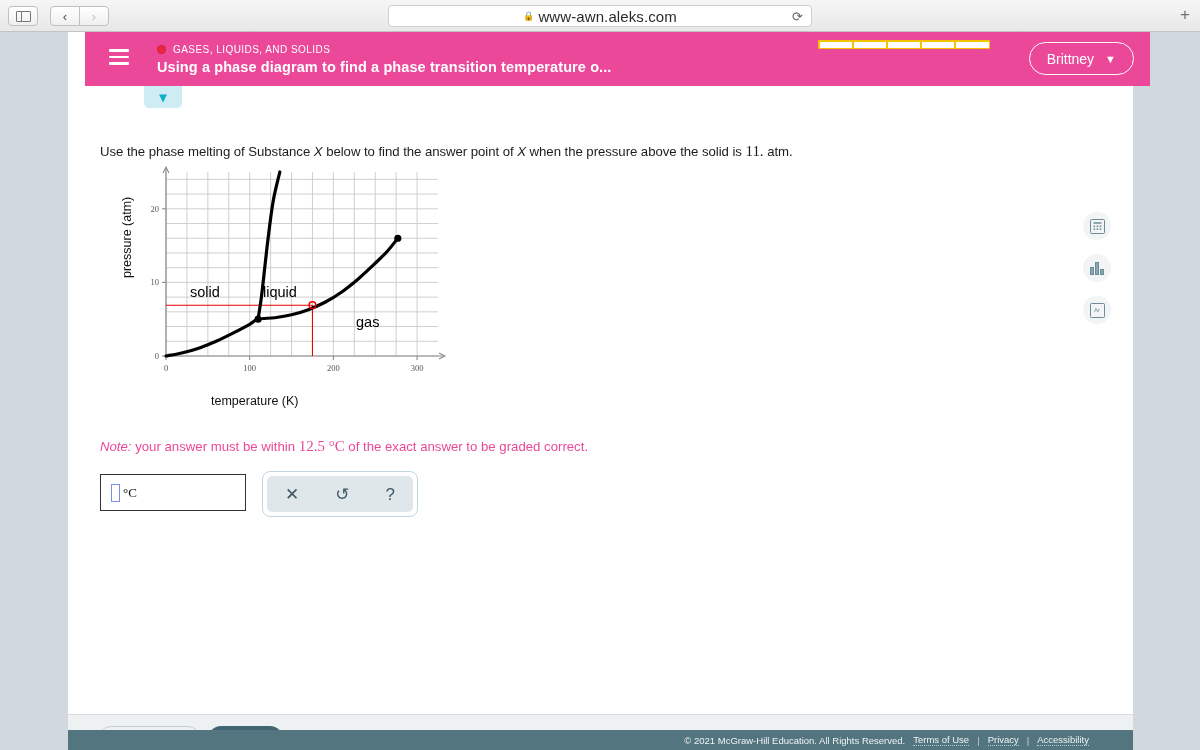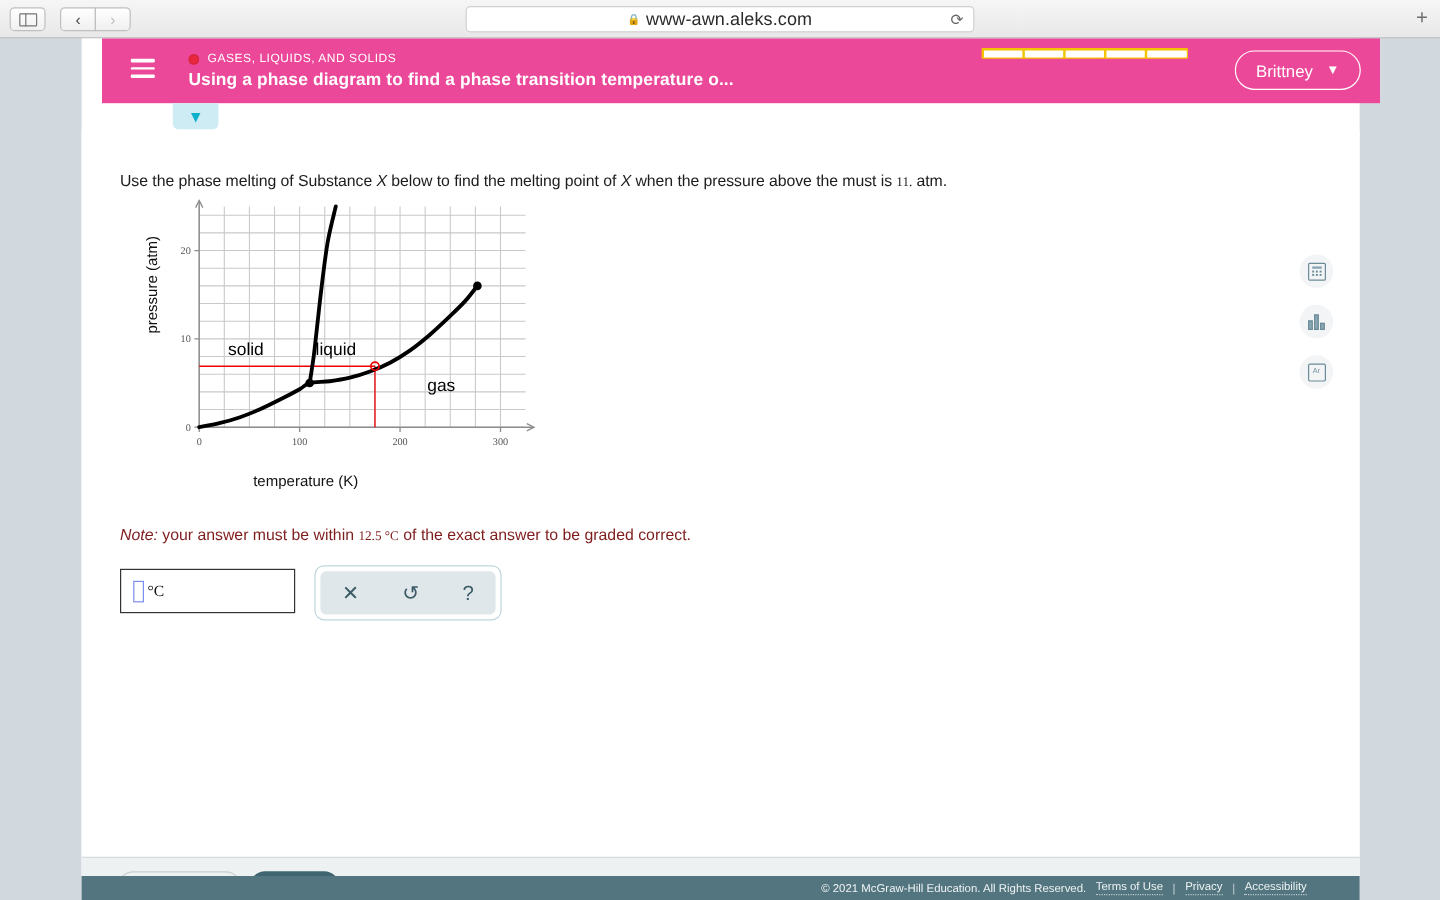--- a/index.html
+++ b/index.html
@@ -127,21 +127,21 @@
   #content-body {
     position: absolute; left: 0; top: 76px;
     width: 1065px; height: 606px;
     background: #ffffff;
   }
   #question-text {
     position: absolute; left: 32px; top: 35px;
     font-size: 13.2px; color: #1c1c1c; letter-spacing: -0.05px;
   }
   #question-text i { font-style: italic; }
-  .serifnum { font-family: "Liberation Serif", serif; font-size: 11px; }
+  .serifnum { font-family: "Liberation Serif", serif; font-size: 15px; }
 
   
   #chart-wrap {
     position: absolute; left: 60px; top: 58px;
     width: 320px; height: 250px;
   }
   #y-axis-label {
     position: absolute; left: -8px; top: 112px;
     transform: rotate(-90deg); transform-origin: left top;
     font-size: 12.5px; color: #111; white-space: nowrap;
@@ -153,21 +153,21 @@
   .phase-label {
     position: absolute; font-size: 14.5px; color: #000;
   }
   #label-solid { left: 62px; top: 118px; }
   #label-liquid { left: 135px; top: 118px; }
   #label-gas { left: 228px; top: 148px; }
 
   
   #note-line {
     position: absolute; left: 32px; top: 330px;
-    font-size: 13.2px; color: #7f1d1d;
+    font-size: 13.2px; color: #ec4899;
   }
   #note-line .note-em { font-style: italic; }
 
   
   #answer-input-box {
     position: absolute; left: 32px; top: 366px;
     width: 146px; height: 37px;
     border: 1.4px solid #333;
     background: #fff;
     display: flex; align-items: center; padding-left: 10px;
@@ -307,21 +307,21 @@
     </div>
   </div>
 
   <div id="collapse-tab">
     <span>▾</span>
   </div>
 
   <div id="content-body">
 
     <div id="question-text">
-      <span>Use the phase melting of Substance </span><i>X</i><span> below to find the melting point of </span><i>X</i><span> when the pressure above the must is </span><span class="serifnum">11.</span><span> atm.</span>
+      <span>Use the phase melting of Substance </span><i>X</i><span> below to find the answer point of </span><i>X</i><span> when the pressure above the solid is </span><span class="serifnum">11.</span><span> atm.</span>
     </div>
 
     <div id="chart-wrap">
       <div id="y-axis-label">pressure (atm)</div>
       <div id="x-axis-label">temperature (K)</div>
 
       <svg id="chart-svg" width="320" height="230">
         <g id="grid-layer">
             <line x1="38" y1="6" x2="38" y2="190" stroke="#c9c9c9" stroke-width="0.9"></line>
             <line x1="58.92307692307692" y1="6" x2="58.92307692307692" y2="190" stroke="#c9c9c9" stroke-width="0.9"></line>

